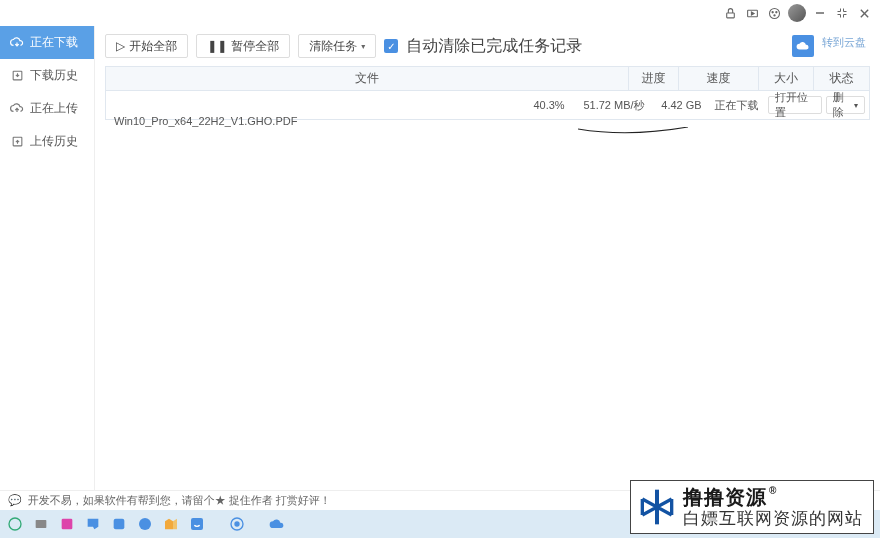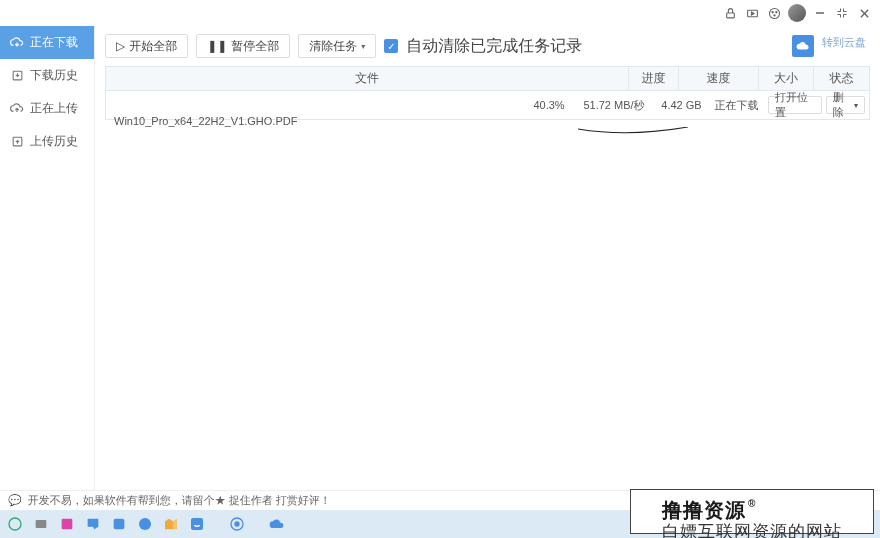--- a/index.html
+++ b/index.html
@@ -51,21 +51,21 @@
   .scratch { position:absolute; pointer-events:none; }
   .scratch.line1 { left:578px; top:124px; width:110px; height:8px; }
   .scratch.line1 svg, .scratch.line2 svg { width:100%; height:100%; }
 
   .statusbar { position:absolute; left:0; bottom:28px; height:20px; width:100%; display:flex; align-items:center; padding:0 8px; font-size:11px; color:#666; border-top:1px solid #eee; }
   .statusbar .sb-icon { margin-right:6px; }
   
   .taskbar { position:absolute; bottom:0; left:0; height:28px; width:100%; background:#dbeaf5; display:flex; align-items:center; padding:0 6px; gap:8px; }
   .taskbar .tk { width:18px; height:18px; display:inline-flex; align-items:center; justify-content:center; font-size:14px; cursor:pointer; }
   
-  .watermark { position:absolute; right:6px; bottom:4px; width:244px; height:45px; background:#fff; border:1px solid #444; display:flex; align-items:center; padding:2px 6px; gap:6px;flex-direction:column; }
+  .watermark { position:absolute; right:6px; bottom:4px; width:244px; height:54px; background:#fff; border:1px solid #444; display:flex; align-items:center; padding:2px 6px; gap:6px; }
   .wm-logo { width:40px; height:40px; }
   .wm-text { display:flex; flex-direction:column; line-height:1.2; }
   .wm-big { font-size:20px; font-weight:900; color:#1a1a1a; letter-spacing:1px; display:flex; align-items:flex-start; gap:2px;}
   .wm-big .reg { font-size:10px; }
   .wm-small { font-size:17px; color:#333; letter-spacing:1px;}
 </style>
 </head>
 <body>
 
 <div class="titlebar">

